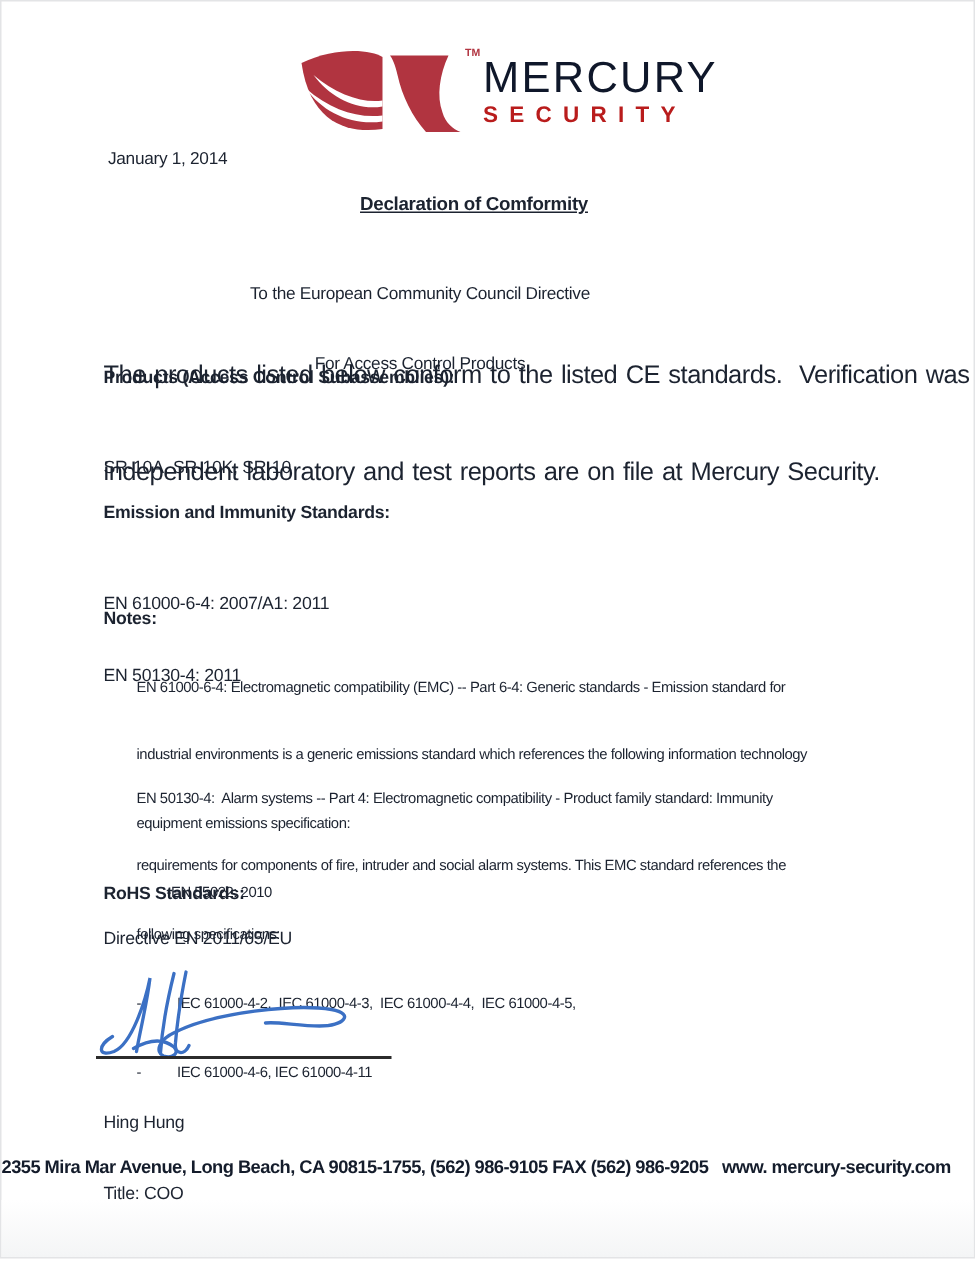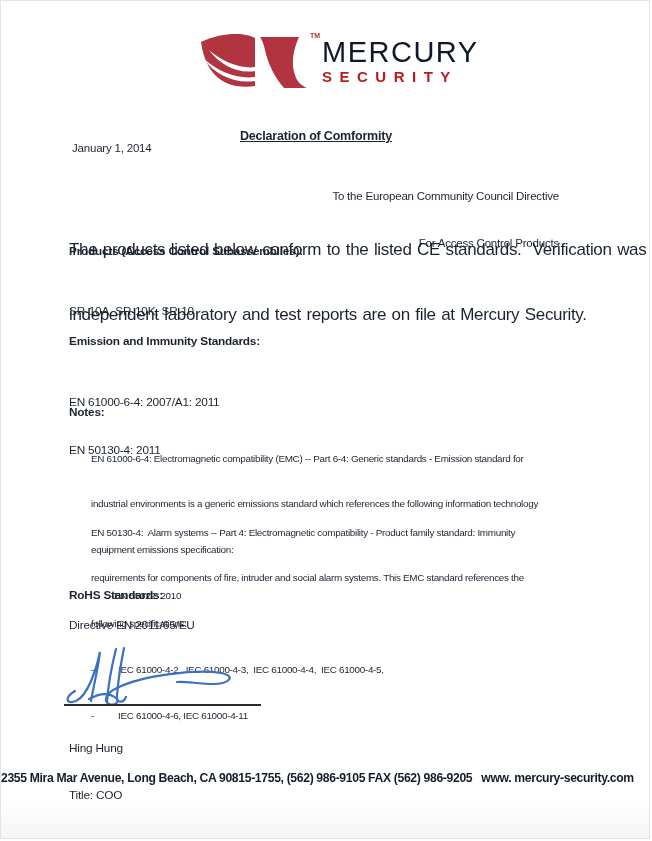--- a/index.html
+++ b/index.html
@@ -32,26 +32,26 @@
   .brand-top{
     font-size:29px;line-height:29px;color:#0f172a;
     letter-spacing:1.5px;font-weight:400;
   }
   .brand-bottom{
     font-size:15px;line-height:17px;color:#b91c1c;
     letter-spacing:7.5px;font-weight:700;margin-top:1px;
   }
   
   .abs{position:absolute;white-space:pre;}
-  .date{top:99px;left:71px;font-size:11.5px;letter-spacing:-0.2px;margin-top:42px;}
+  .date{top:99px;left:71px;font-size:11.5px;letter-spacing:-0.2px;}
   .title{
     top:128px;left:0;width:630px;text-align:center;white-space:pre;
     font-size:12.5px;font-weight:bold;text-decoration:underline;letter-spacing:-0.2px;
   }
-  .subtitle{top:157px;left:0;width:558px;text-align:right;font-size:11.5px;line-height:15.5px;letter-spacing:-0.2px;}
+  .subtitle{top:157px;left:0;width:558px;text-align:center;font-size:11.5px;line-height:15.5px;letter-spacing:-0.2px;}
   .subtitle div{white-space:pre;}
   .intro{top:195px;left:68px;font-size:17px;line-height:21.5px;letter-spacing:-0.35px;word-spacing:1.2px;}
   .heading{font-size:11.8px;font-weight:bold;letter-spacing:-0.2px;}
   .h-products{top:243px;left:68px;}
   .products-lines{top:270px;left:68px;font-size:11.8px;line-height:16px;letter-spacing:-0.2px;}
   .h-standards{top:333px;left:68px;}
   .standards-lines{top:361px;left:68px;font-size:11.8px;line-height:16px;letter-spacing:-0.2px;}
   .h-notes{top:404px;left:68px;}
   .note{font-size:9.9px;line-height:15.3px;letter-spacing:-0.3px;}
   .note div{white-space:pre;}

